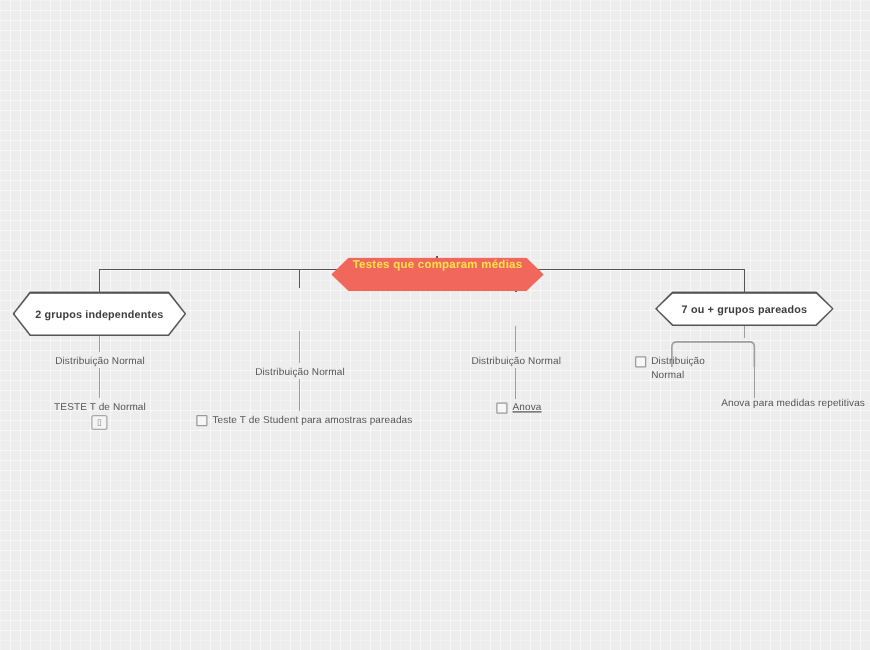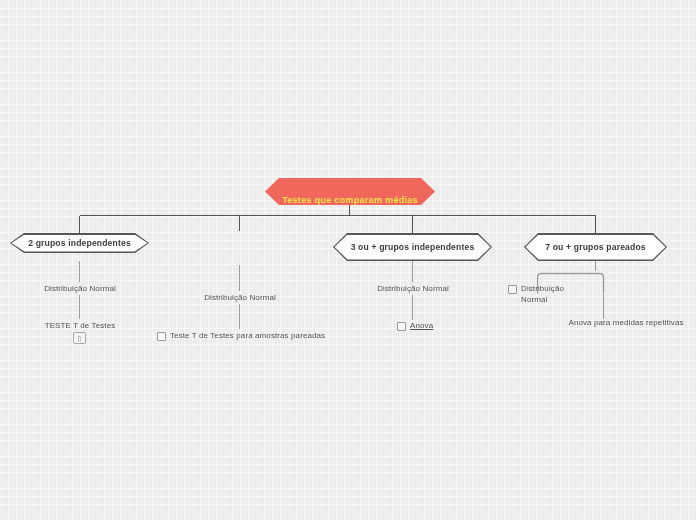--- a/index.html
+++ b/index.html
@@ -63,22 +63,23 @@
     padding: 0 4px;
   }
 
   
   .hex-root {
     position: absolute;
     clip-path: polygon(14px 0, calc(100% - 14px) 0, 100% 50%,
                        calc(100% - 14px) 100%, 14px 100%, 0 50%);
     background: #f2675c;
     display: flex;
-    align-items: flex-end;
+    align-items: flex-start;
     justify-content: center;
+    margin-top: 28px;
   }
   .hex-root-label {
     font-size: 9.2px;
     font-weight: bold;
     color: #ffe24a;
     letter-spacing: .2px;
   }
 
   
   .leaf {
@@ -164,59 +165,54 @@
                L591.5 273.5 L599.5 273.5 Q603.5 273.5 603.5 277.5 L603.5 293.5"></path>
       <path d="M537.5 293.5 L537.5 293.5" shape-rendering="crispEdges"></path>
       <path d="M603.5 293.5 L603.5 318.5" shape-rendering="crispEdges"></path>
     </g>
   </svg>
 
   <div class="hex-root" style="left:265px; top:178px; width:170px; height:27px;">
     <span class="hex-root-label">Testes que comparam médias</span>
   </div>
 
-  <div class="hex-wrap" style="left:10px; top:233px; width:139px; height:20px;">
+  <div class="hex-wrap" style="left:10px; top:233px; width:139px; height:36px;">
     <div class="hex-inner">
       <span class="hex-label">2 grupos independentes</span>
     </div>
   </div>
 
 
-  <div class="hex-wrap" style="left:333px; top:233px; width:159px; height:28px;">
-    <div class="hex-inner">
-      <span class="hex-label">3 ou + grupos independentes</span>
-    </div>
-  </div>
 
   <div class="hex-wrap" style="left:524px; top:233px; width:143px; height:28px;">
     <div class="hex-inner">
       <span class="hex-label">7 ou + grupos pareados</span>
     </div>
   </div>
 
   <div class="leaf" style="left:40px; top:283px; width:80px; text-align:center;">Distribuição Normal</div>
 
-  <div class="leaf" style="left:35px; top:320px; width:90px; text-align:center;">TESTE T de Testes</div>
+  <div class="leaf" style="left:35px; top:320px; width:90px; text-align:center;">TESTE T de Normal</div>
 
   <div class="note-icon" style="left:73px; top:332px;">▯</div>
 
   <div class="leaf" style="left:200px; top:292px; width:80px; text-align:center;">Distribuição Normal</div>
 
   <div class="leaf-row" style="left:157px; top:330px;">
     <span class="checkbox"></span>
-    <span class="txt">Teste T de Testes para amostras pareadas</span>
+    <span class="txt">Teste T de Student para amostras pareadas</span>
   </div>
 
   <div class="leaf" style="left:373px; top:283px; width:80px; text-align:center;">Distribuição Normal</div>
 
   <div class="leaf-row" style="left:397px; top:320px;text-decoration:underline;">
     <span class="checkbox"></span>
     <span class="txt">Anova</span>
   </div>
 
   <div class="leaf-row wrap" style="left:508px; top:283px;">
     <span class="checkbox"></span>
     <span class="txt">Distribuição Normal</span>
   </div>
 
-  <div class="leaf" style="left:560px; top:317px; width:132px; text-align:center;">Anova para medidas repetitivas</div>
+  <div class="leaf" style="left:560px; top:317px; width:132px; text-align:right;">Anova para medidas repetitivas</div>
 
 </div>
 
 </body></html>

